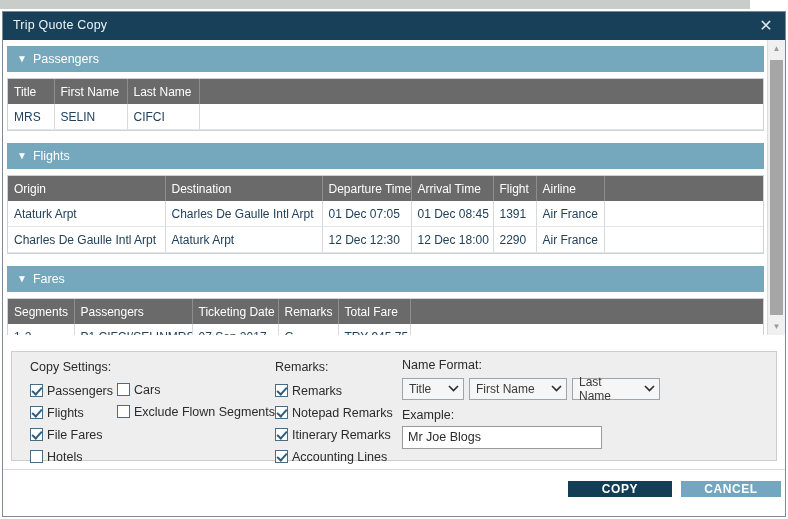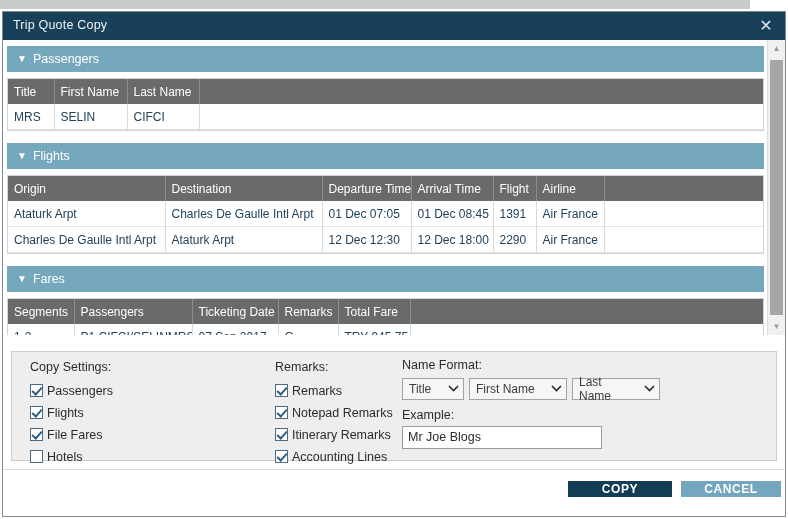--- a/index.html
+++ b/index.html
@@ -227,20 +227,30 @@
         <div class="cb-row">
           <span class="cb checked"></span>
           <span class="cb-lbl">File Fares</span>
         </div>
         <div class="cb-row">
           <span class="cb"></span>
           <span class="cb-lbl">Hotels</span>
         </div>
       </div>
 
+      <div class="col" style="left:105px;top:27px;">
+        <div class="cb-row">
+          <span class="cb"></span>
+          <span class="cb-lbl">Cars</span>
+        </div>
+        <div class="cb-row">
+          <span class="cb"></span>
+          <span class="cb-lbl">Exclude Flown Segments</span>
+        </div>
+      </div>
 
       <div class="col" style="left:263px;">
         <div class="col-label">Remarks:</div>
         <div class="cb-row">
           <span class="cb checked"></span>
           <span class="cb-lbl">Remarks</span>
         </div>
         <div class="cb-row">
           <span class="cb checked"></span>
           <span class="cb-lbl">Notepad Remarks</span>

